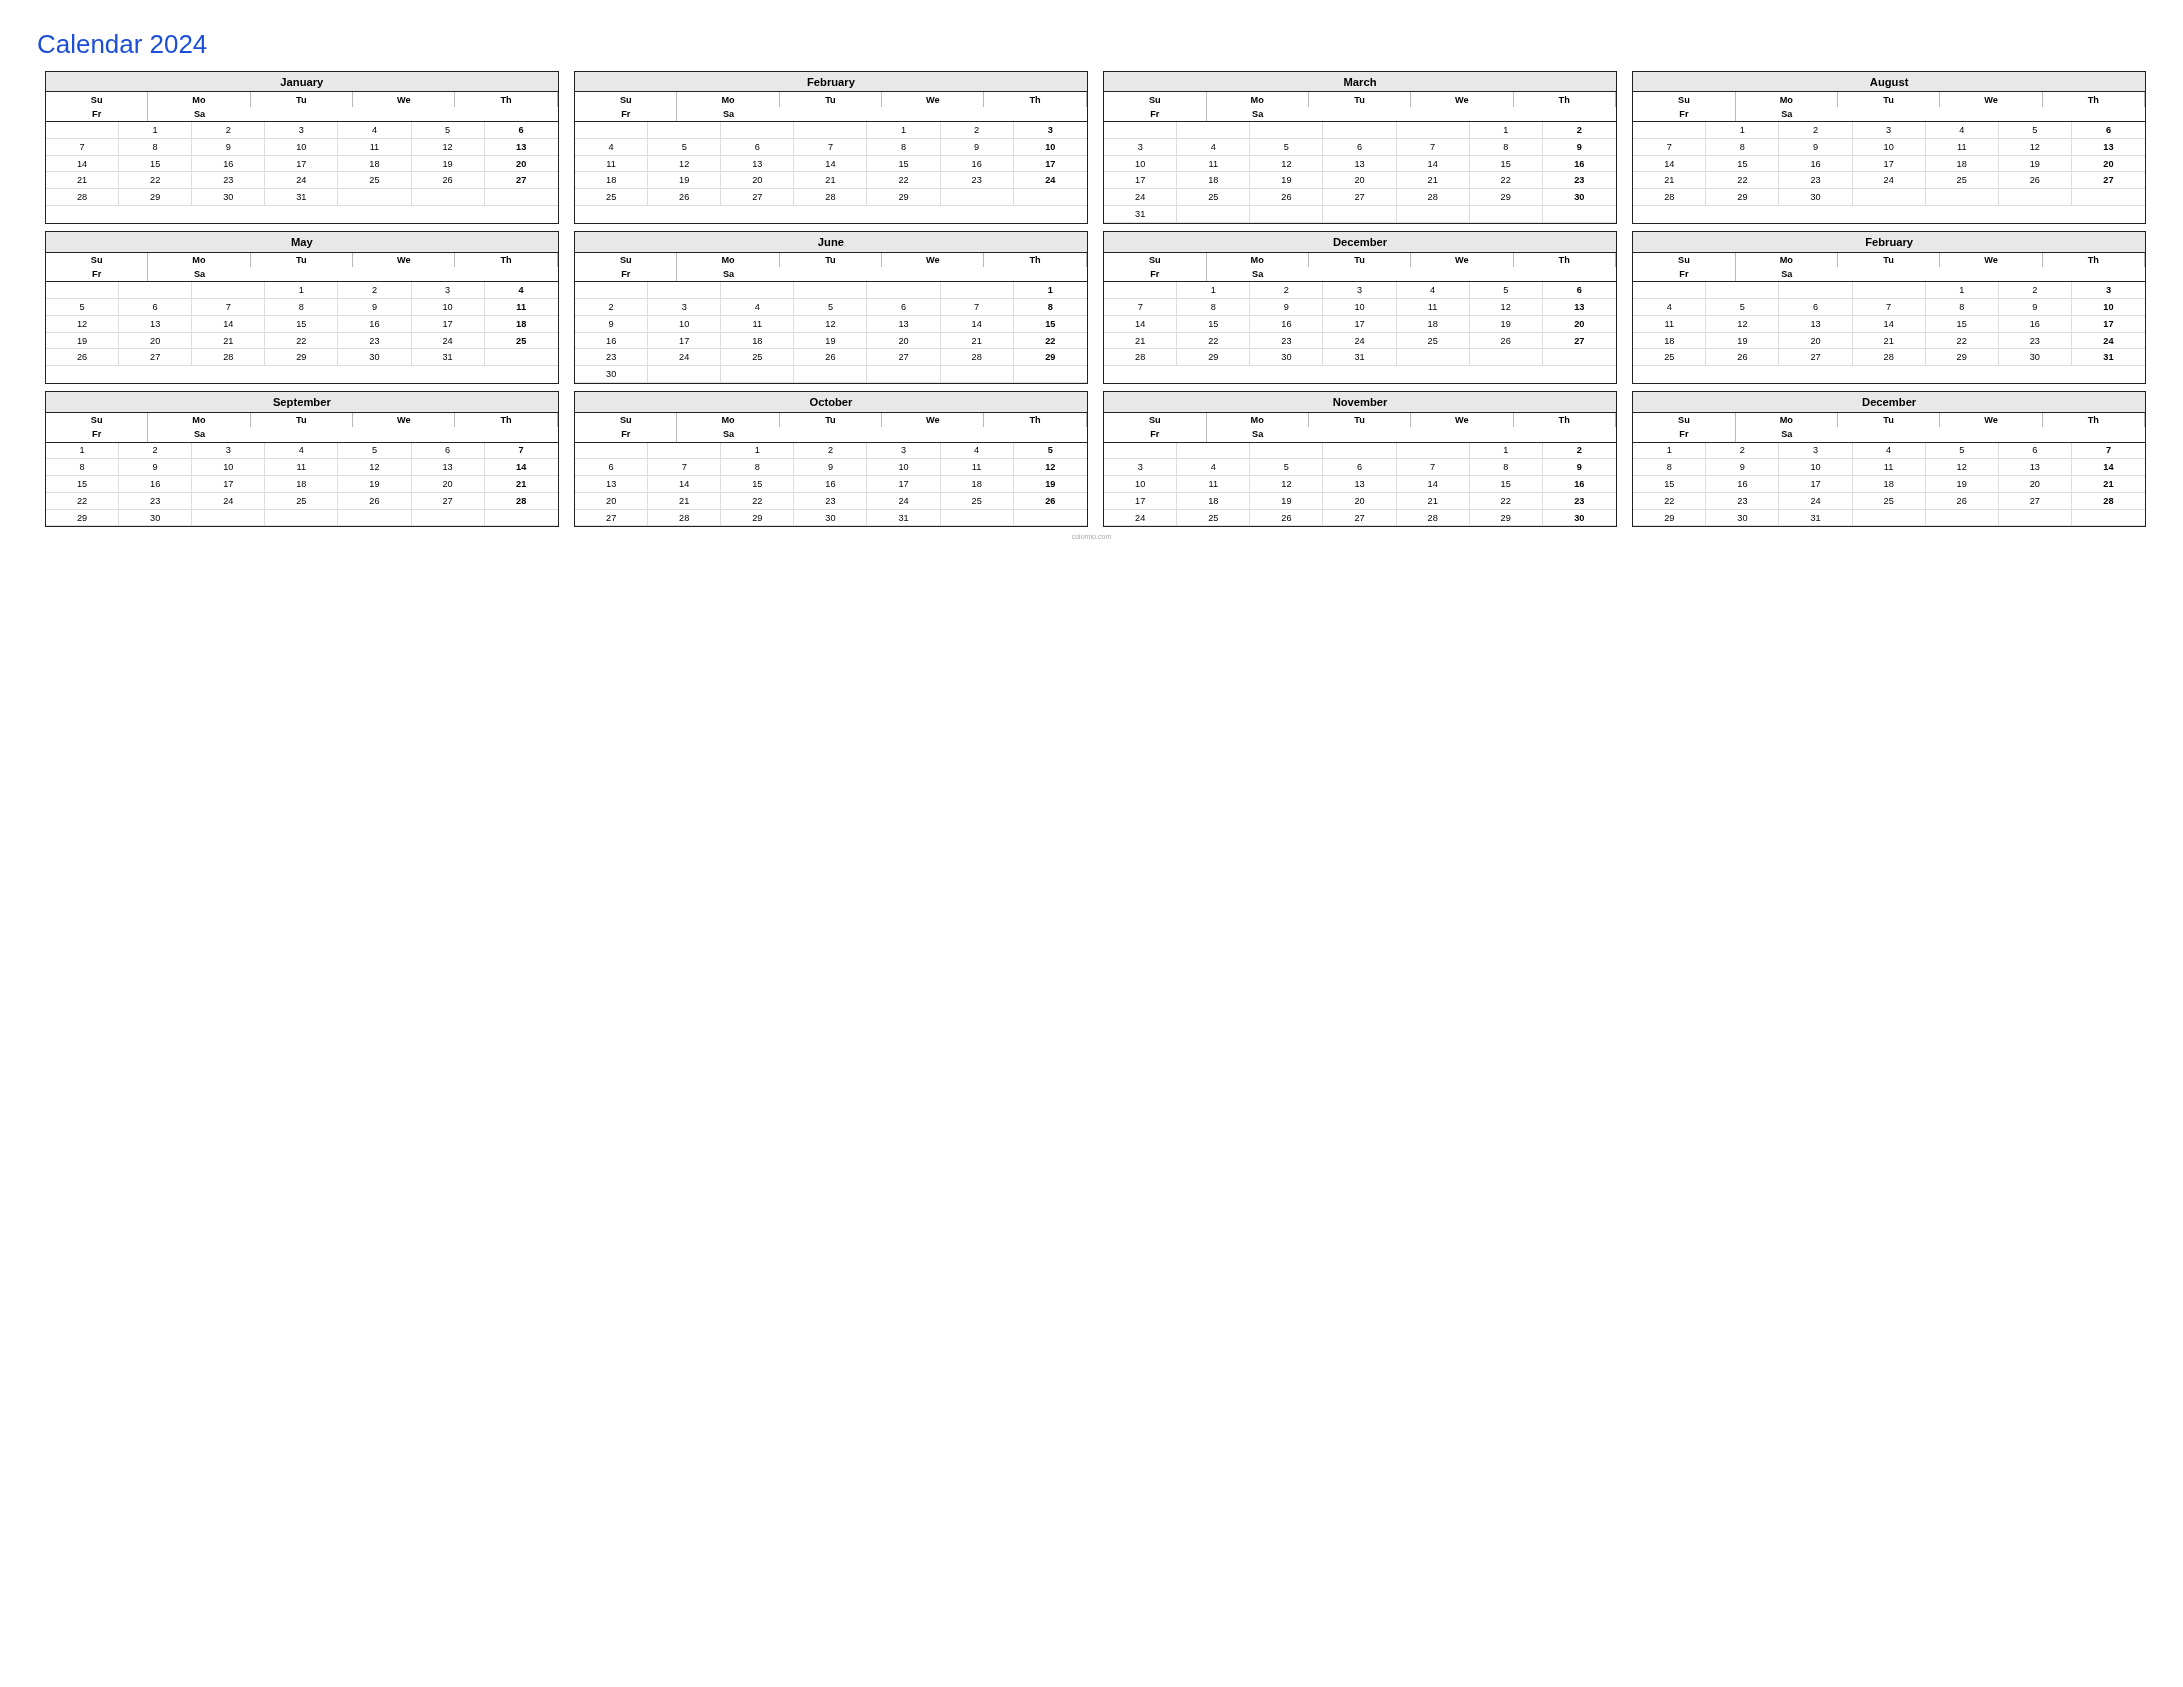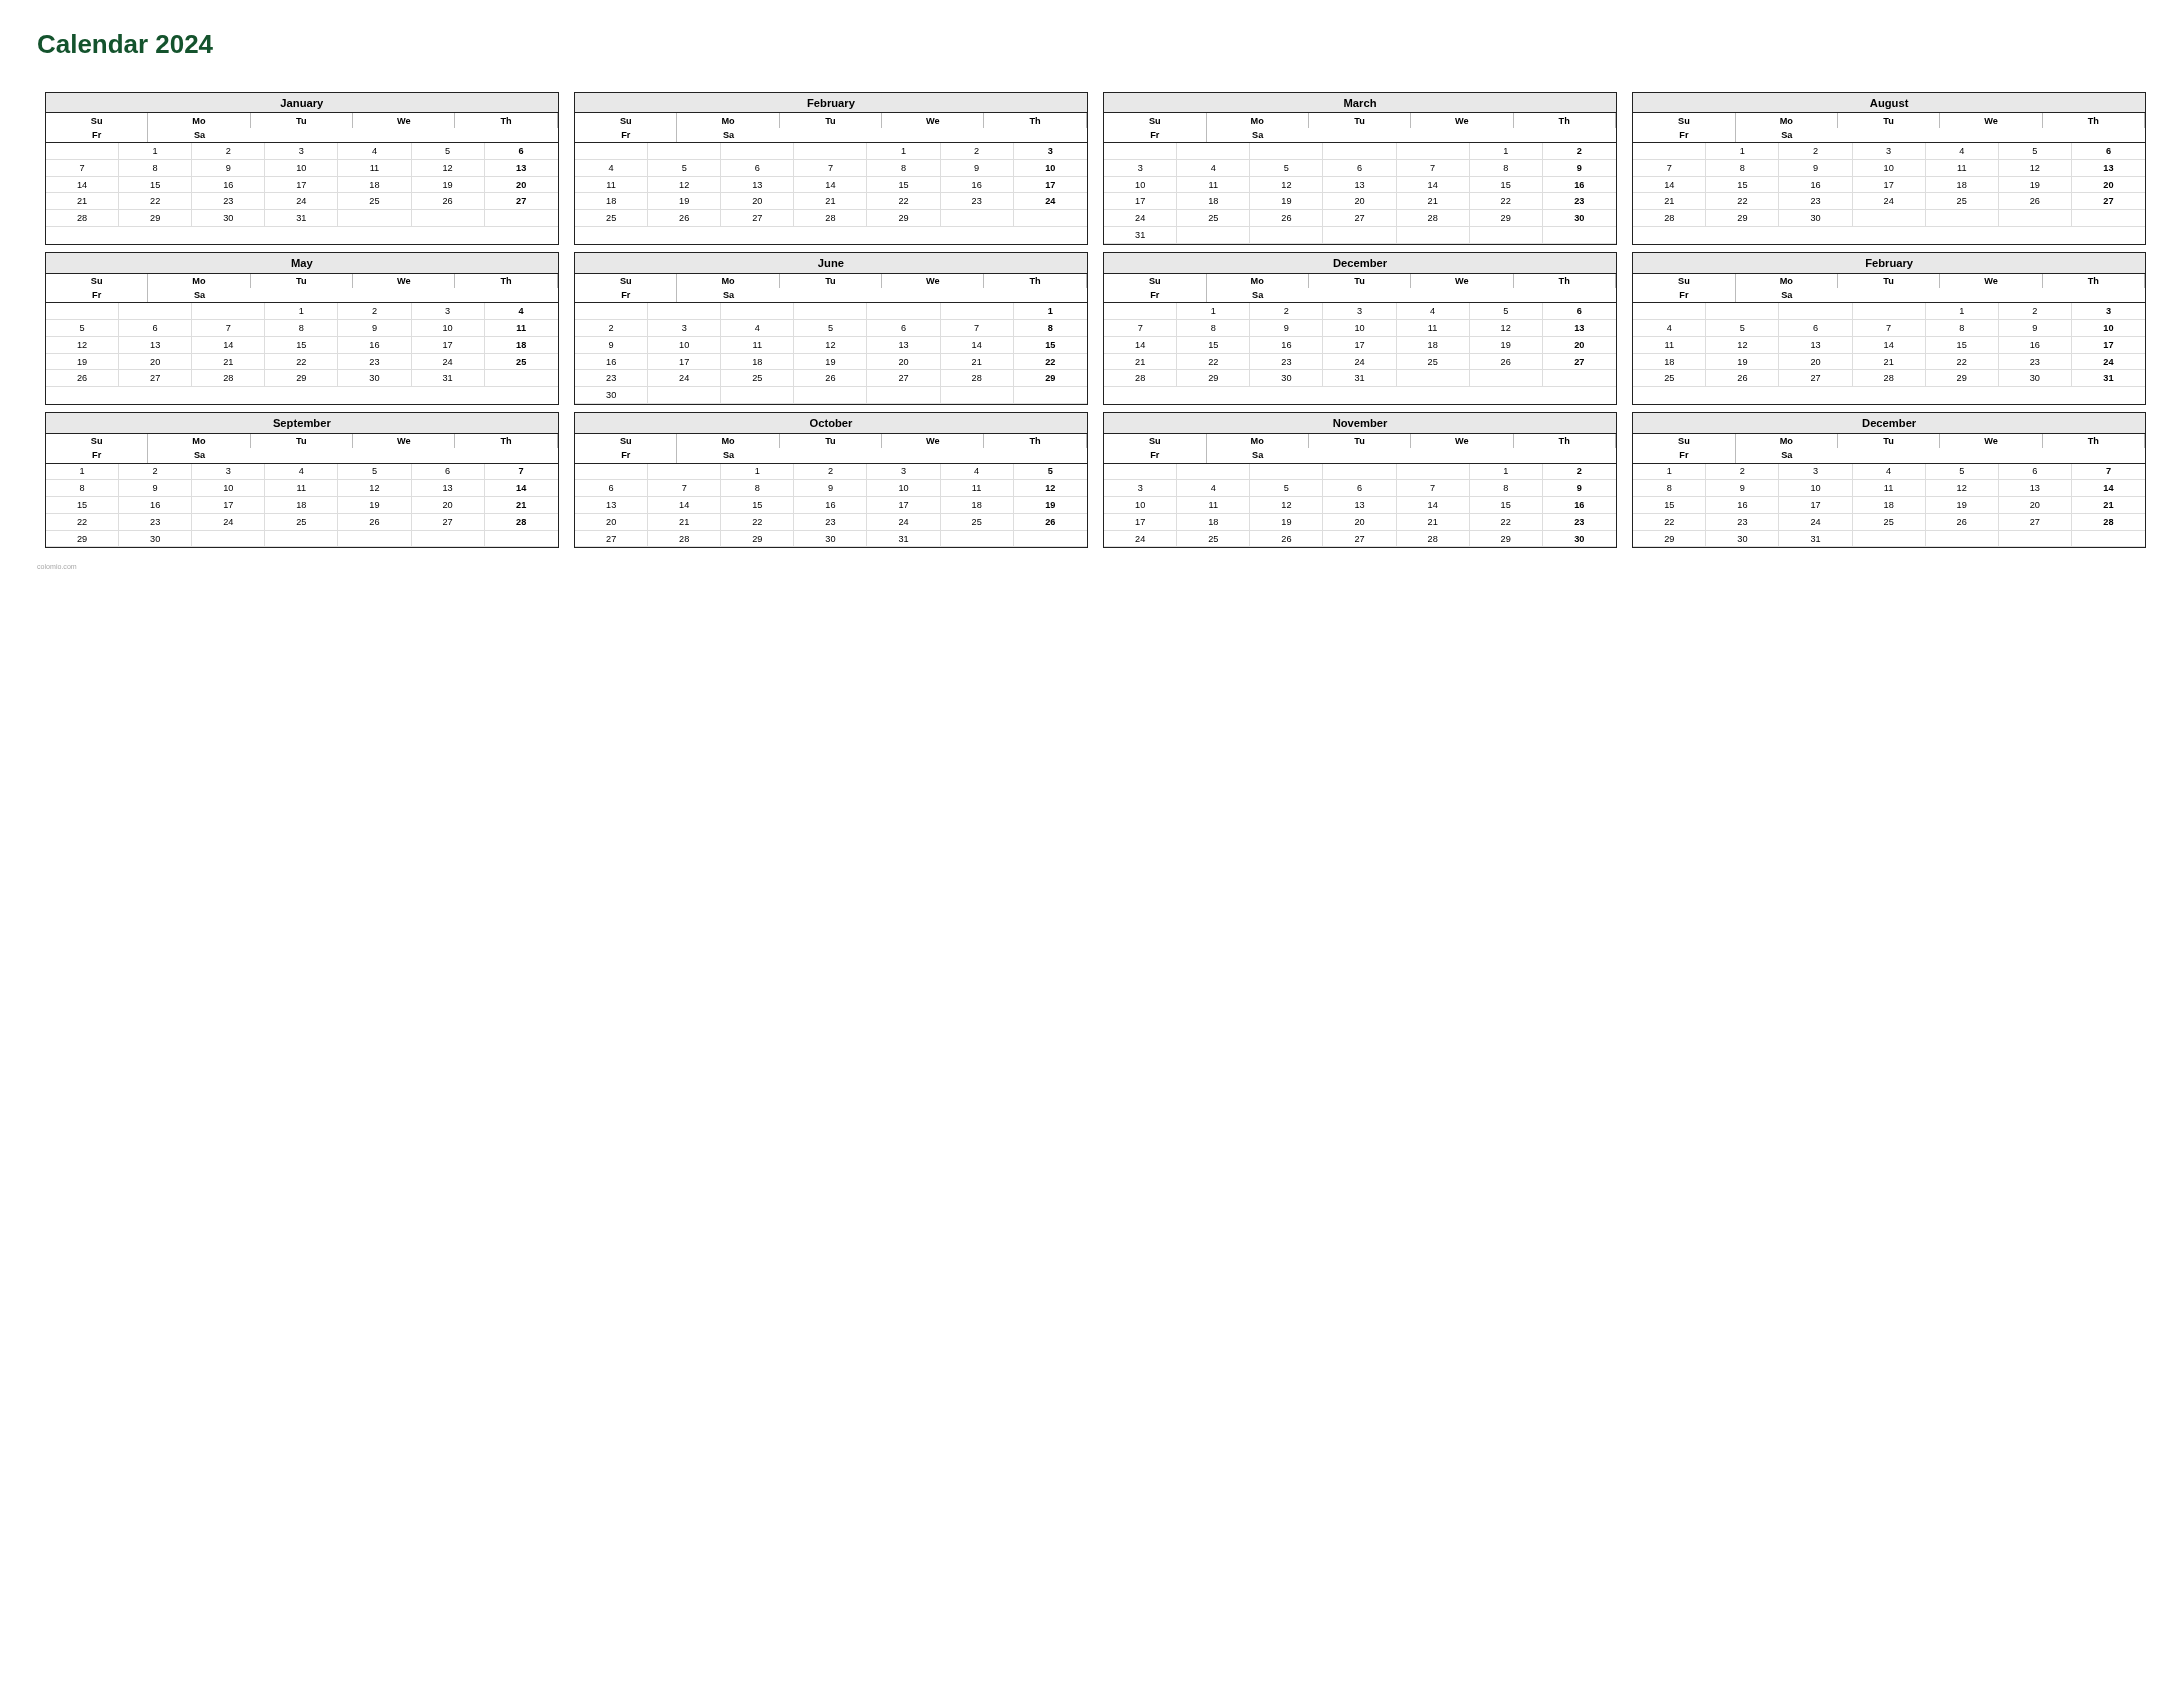--- a/index.html
+++ b/index.html
@@ -3,23 +3,23 @@
   <meta charset="utf-8">
   <style>
     * { box-sizing: border-box; margin: 0; padding: 0; }
     body {
       background: #fff;
       font-family: Arial, sans-serif;
       padding: 29px 37px;
     }
     h1 {
       font-size: 2.2em;
-      font-weight: 700;
-      margin-bottom: 32px;
-      color: #14532d;
+      font-weight: 400;
+      margin-bottom: 11px;
+      color: #1d4ed8;
     }
     .calendar-grid {
       display: grid;
       grid-template-columns: repeat(4, 1fr);
       gap: 7.4px;
     }
     .month {
       border: 1.1px solid #222;
       margin-left: 8px;
     }
@@ -54,24 +54,24 @@
       font-size: 0.78em;
       padding: 2.9px 1.5px;
       border-right: 0.7px solid #ddd;
       border-bottom: 0.7px solid #ddd;
       min-height: 16px;
     }
     .day-cell:nth-child(7n) { border-right: none; }
     .day-cell.bold { font-weight: 900; }
     .day-cell.empty { color: transparent; }
     .watermark {
-      text-align: left;
+      text-align: center;
       font-size: 0.6em;
       color: #aaa;
-      margin-top: 15px;
+      margin-top: 6px;
     }
   </style>
 </head>
 <body>
 
 <h1>Calendar 2024</h1>
 
 <div class="calendar-grid" id="cal-grid">
     <div class="month">
       <div class="month-title">January</div>

